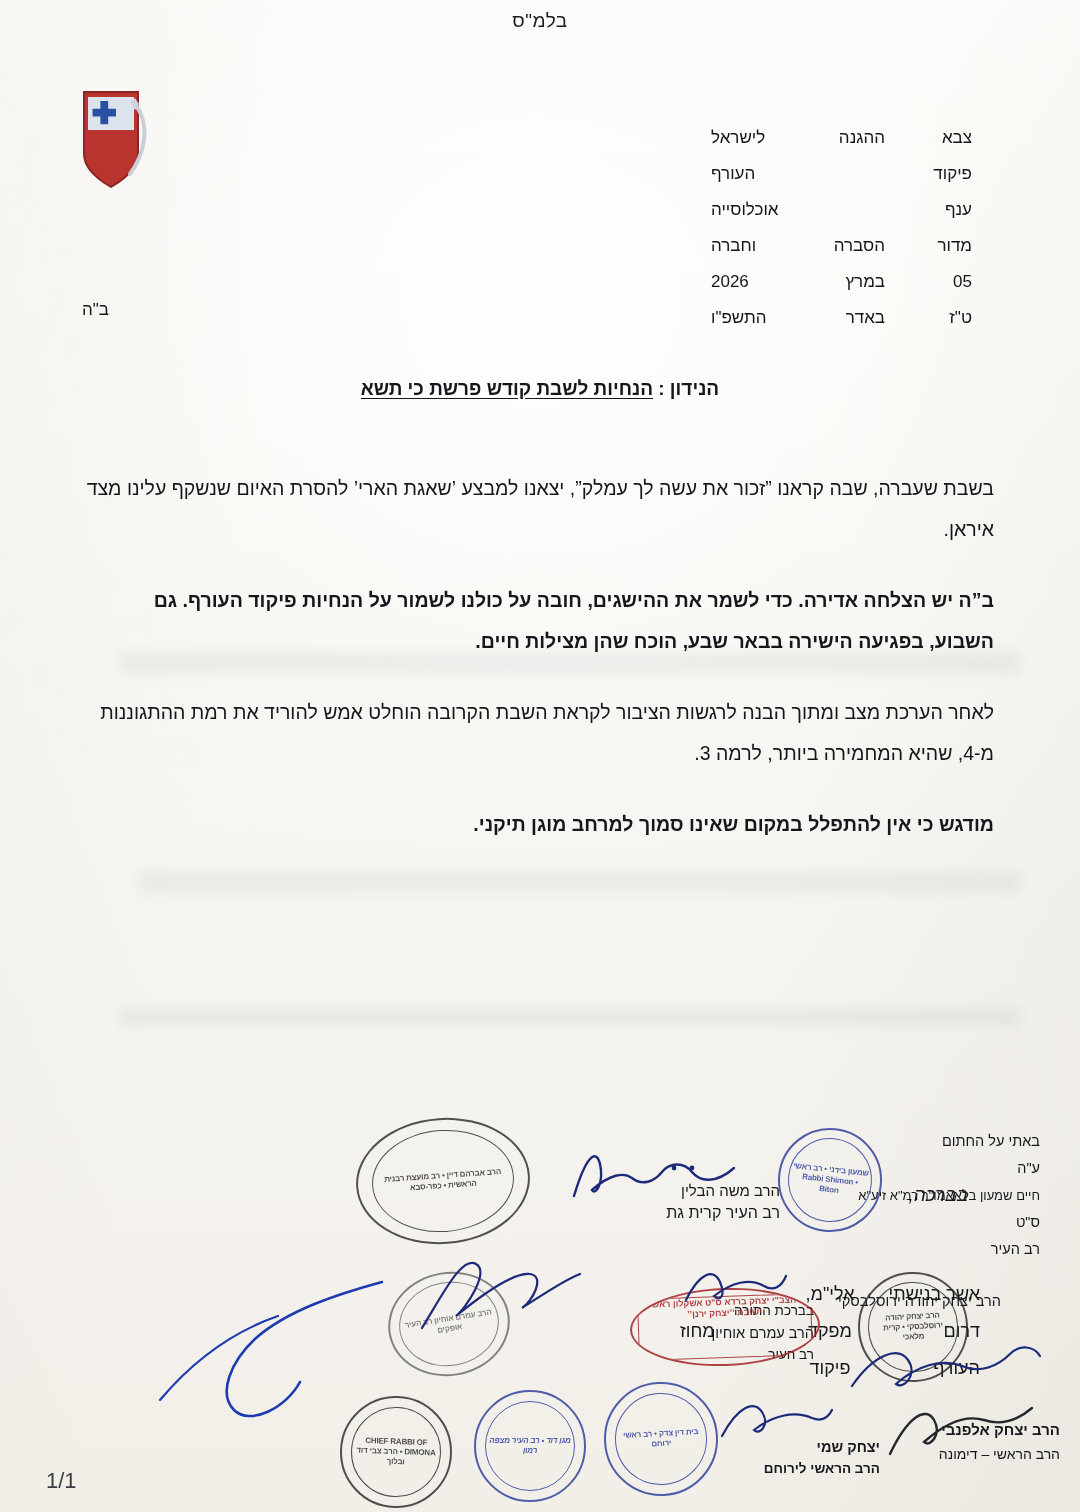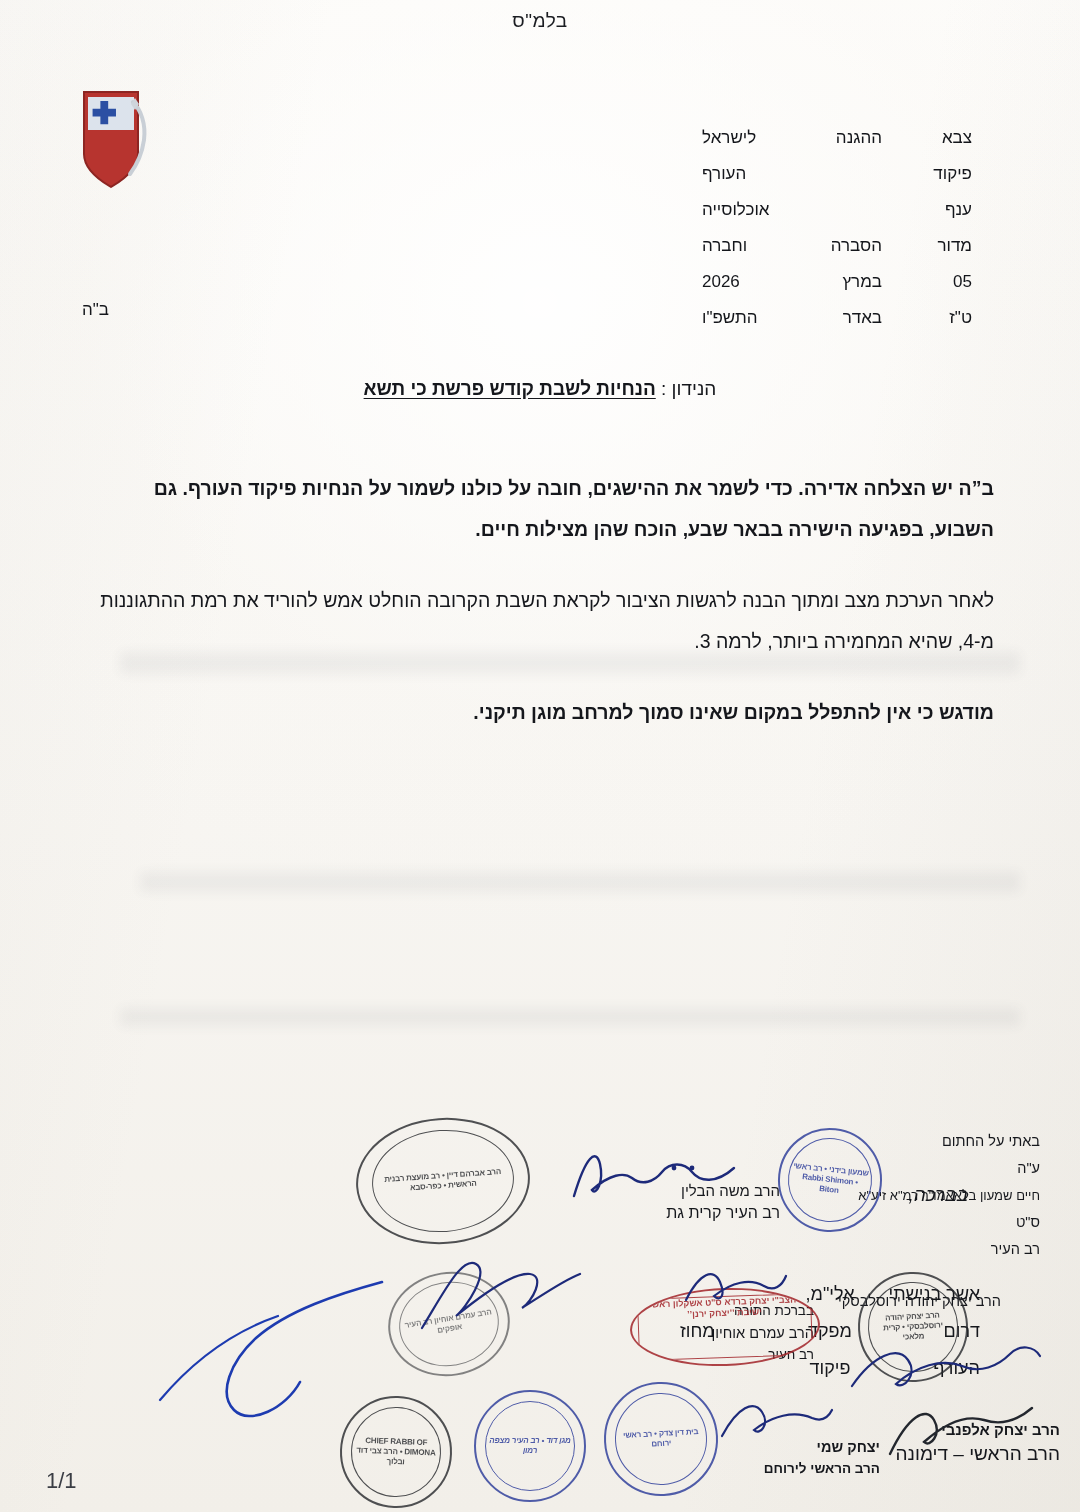--- a/index.html
+++ b/index.html
@@ -56,21 +56,21 @@
     display: flex;
     justify-content: space-between;
     direction: rtl;
   }
   .hdr-table .c {
     flex: 1 1 0;
     text-align: right;
     white-space: nowrap;
   }
   .hdr-table .c.mid { text-align: right; }
-  .hdr-table .c.last { text-align: left; }
+  .hdr-table .c.last { text-align: left; margin-left: 9px; }
 
   .emblem {
     position: absolute;
     top: 88px;
     left: 78px;
     width: 74px;
     height: 104px;
   }
   .bh {
     position: absolute;
@@ -82,21 +82,21 @@
   
   .subject {
     position: absolute;
     top: 378px;
     right: 0;
     left: 0;
     text-align: center;
     font-size: 19px;
     font-weight: bold;
   }
-  .subject .label { font-weight: normal; margin-top: 31px; }
+  .subject .label { font-weight: bold; margin-top: 31px; }
   .subject .value {
     text-decoration: underline;
     text-underline-offset: 3px;
   }
 
   
   .body {
     position: absolute;
     top: 468px;
     right: 86px;
@@ -289,20 +289,21 @@
   </div>
 
   <div class="bh">ב"ה</div>
 
   <div class="subject">
     <span class="label">הנידון :</span>
     <span class="value">הנחיות לשבת קודש פרשת כי תשא</span>
   </div>
 
   <div class="body">
+    <p>בשבת שעברה, שבה קראנו ”זכור את עשה לך עמלק”, יצאנו למבצע ’שאגת הארי’ להסרת האיום שנשקף עלינו מצד איראן.</p>
     <p class="bold">ב”ה יש הצלחה אדירה. כדי לשמר את ההישגים, חובה על כולנו לשמור על הנחיות פיקוד העורף. גם השבוע, בפגיעה הישירה בבאר שבע, הוכח שהן מצילות חיים.</p>
     <p>לאחר הערכת מצב ומתוך הבנה לרגשות הציבור לקראת השבת הקרובה הוחלט אמש להוריד את רמת ההתגוננות מ-4, שהיא המחמירה ביותר, לרמה 3.</p>
     <p class="bold">מודגש כי אין להתפלל במקום שאינו סמוך למרחב מוגן תיקני.</p>
   </div>
 
   <div class="sig-area">
 
     <div class="bvracha">בברכה,</div>
 
     <div class="sig-block sig-right-top">
@@ -346,21 +347,21 @@
       </div>
     </div>
 
     <div class="sig-block sig-bottom-a">
       <div class="sig-name">יצחק שמי</div>
       <div class="sig-role">הרב הראשי לירוחם</div>
     </div>
 
     <div class="sig-block sig-bottom-b">
       <div class="sig-name" style="font-weight:bold;font-size:15px">הרב יצחק אלפנבי</div>
-      <div class="sig-role" style="font-size:19px">הרב הראשי – דימונה</div>
+      <div class="sig-role" style="font-size:14px">הרב הראשי – דימונה</div>
     </div>
   </div>
 
   <div class="stamp stamp-black" style="top:1118px; left:356px; width:170px; height:122px; transform:rotate(-4deg);">
     <div class="inner">הרב אברהם דיין • רב מועצת רבנית הראשית • כפר-סבא</div>
   </div>
 
   <div class="stamp stamp-blue" style="top:1128px; left:778px; width:100px; height:100px; transform:rotate(6deg);">
     <div class="inner">שמעון בידני • רב ראשי • Rabbi Shimon Biton</div>
   </div>

